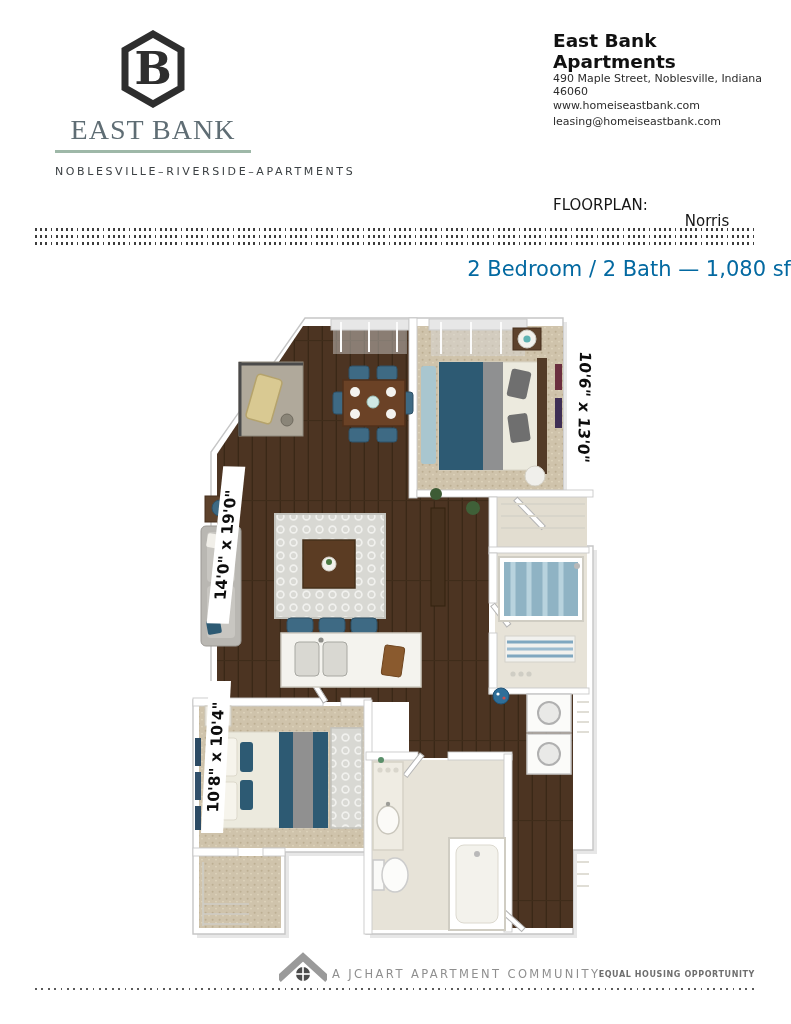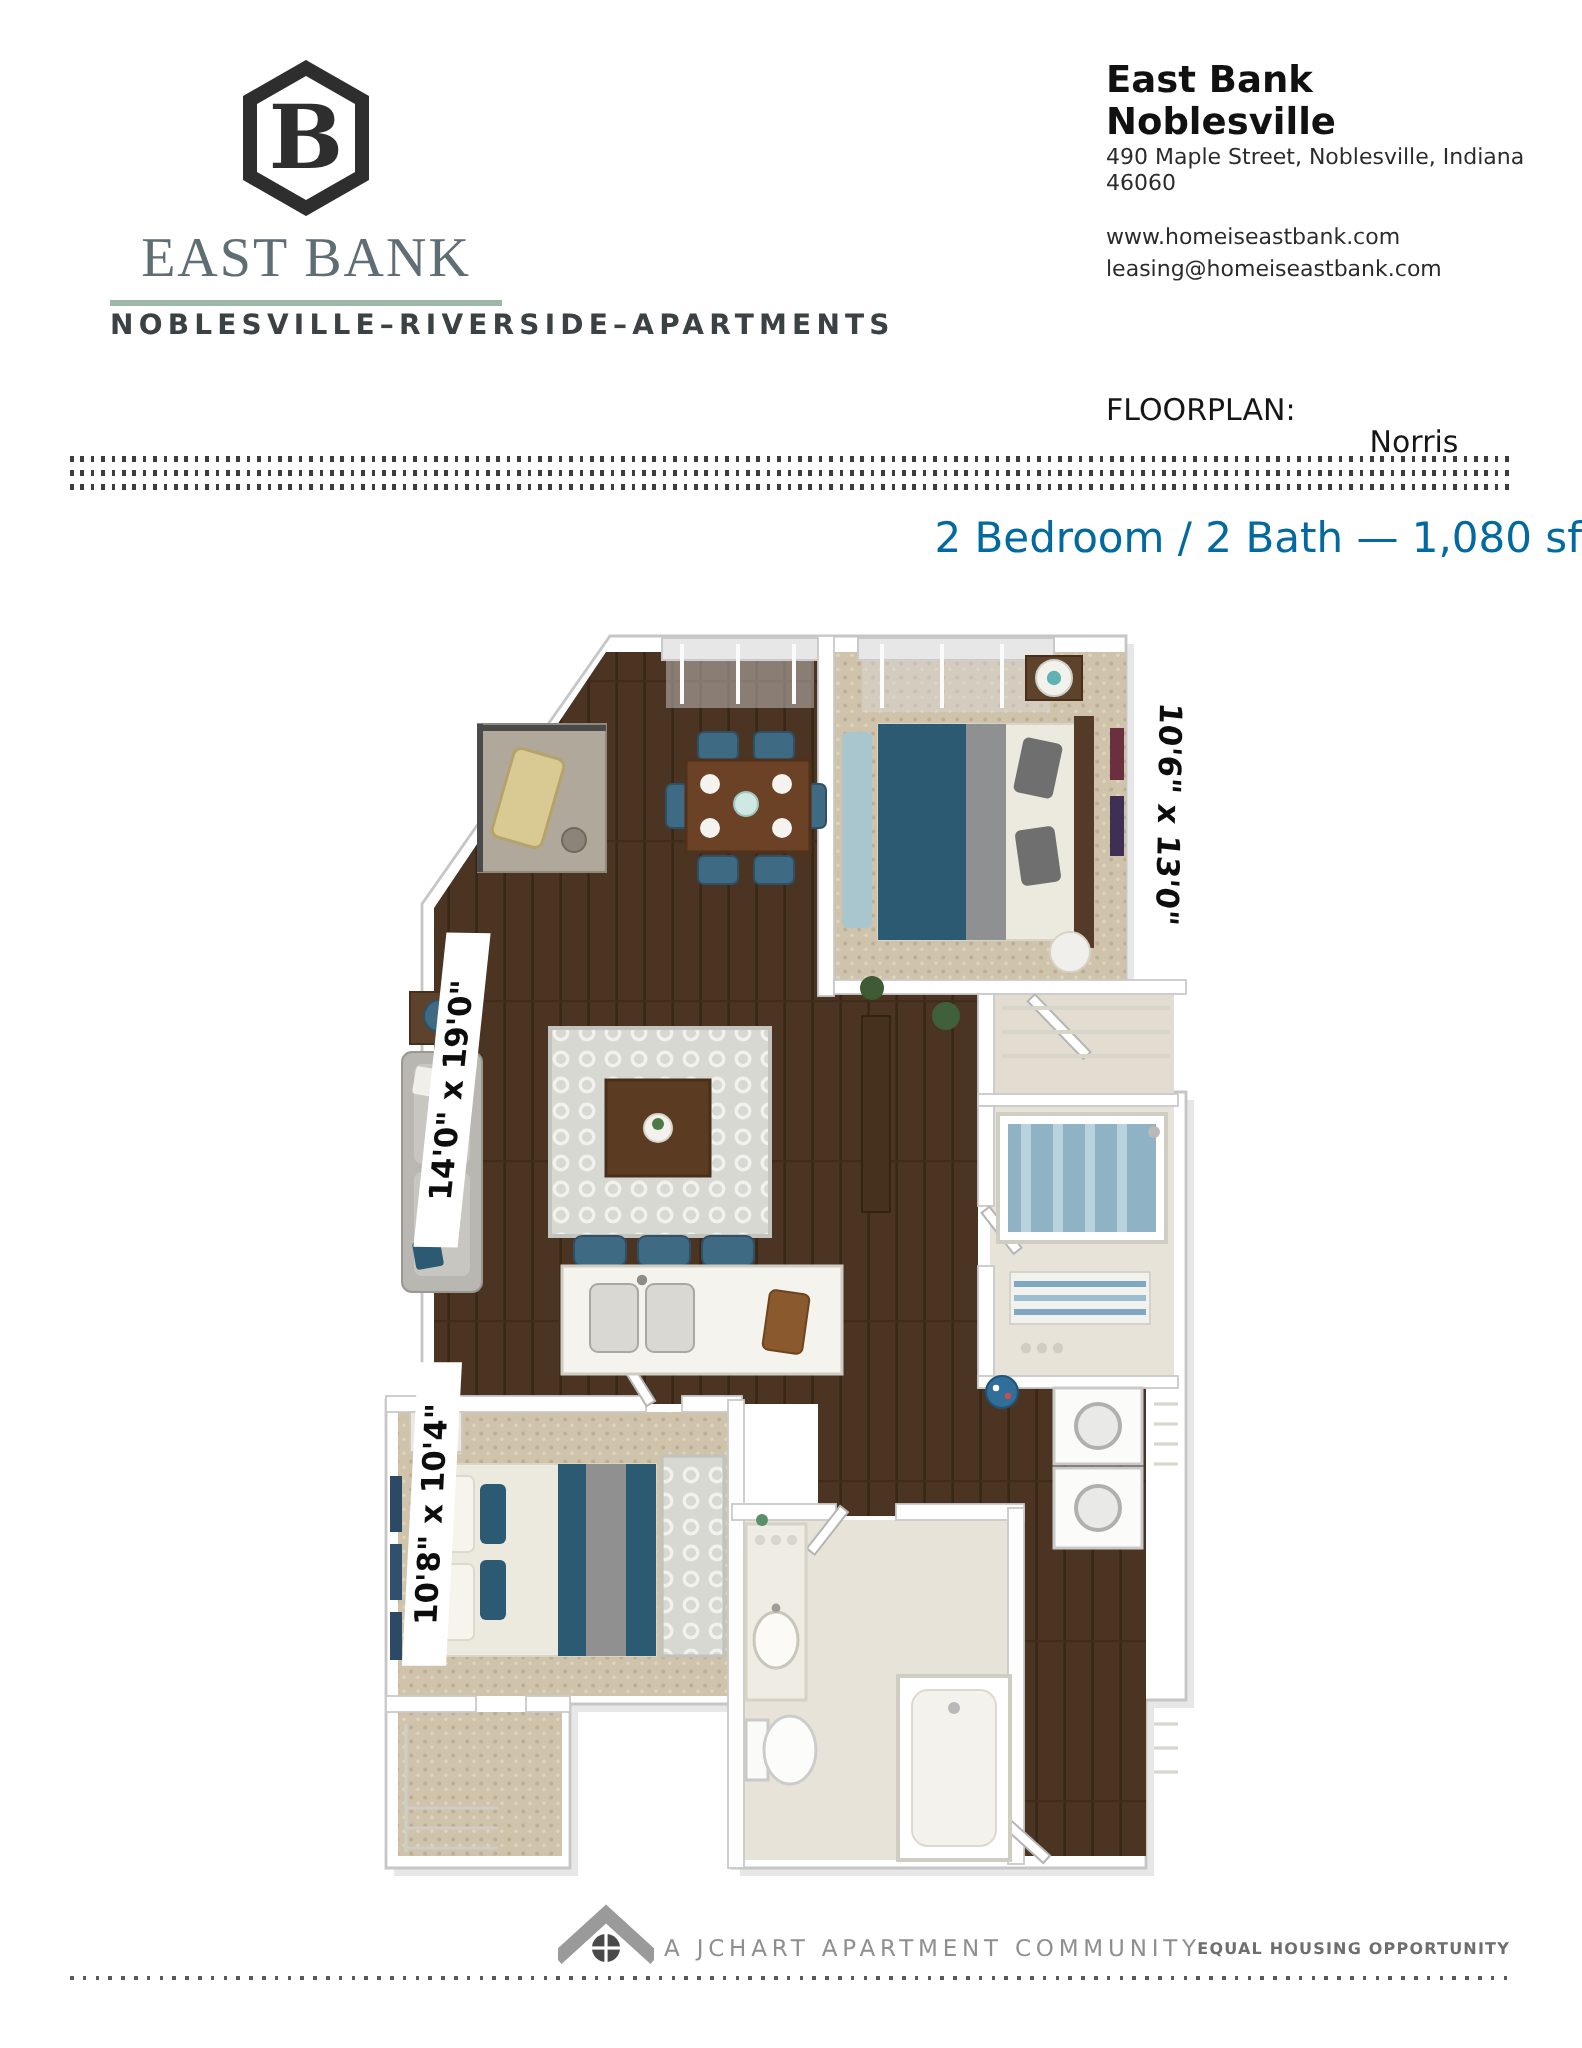--- a/index.html
+++ b/index.html
@@ -11,28 +11,28 @@
   
   .logo-block{position:absolute;left:55px;top:30px;width:196px;text-align:center;}
   .logo-mark{display:block;margin:0 auto 8px auto;}
   .brand-name{
     font-family:"Liberation Serif","DejaVu Serif",serif;
     font-size:28px;letter-spacing:1px;color:#5f6d74;white-space:nowrap;
     font-weight:400;line-height:1;
   }
   .brand-rule{height:3px;background:#9eb8a8;margin-top:6px;}
   .brand-tagline{
-    margin-top:2px;font-size:14px;font-weight:bold;letter-spacing:2.6px;
+    margin-top:12px;font-size:11px;font-weight:normal;letter-spacing:2.6px;
     color:#3c4144;white-space:nowrap;
   }
   
   .contact{position:absolute;left:553px;top:30px;width:220px;}
   .contact-title{font-size:18.5px;font-weight:600;color:#111;}
   .contact-address{font-size:11px;color:#2b2b2b;}
-  .contact-links{margin-top:13px;font-size:11px;color:#2b2b2b;line-height:1.45;}
+  .contact-links{font-size:11px;color:#2b2b2b;line-height:1.45;}
   .floorplan-row{position:absolute;left:553px;top:196px;font-size:15px;color:#161616;display:flex;gap:37px;}
   .floorplan-name{color:#161616;margin-top:16px;}
   
   .sep-top{position:absolute;left:35px;top:228px;width:722px;}
   .dotrow{height:3px;margin-bottom:4px;
     background:repeating-linear-gradient(90deg,#3d3d3d 0 1.8px,transparent 1.8px 5.2px);}
   .sep-bottom{position:absolute;left:35px;top:988px;width:722px;height:2.4px;
     background:repeating-linear-gradient(90deg,#5a5a5a 0 1.8px,transparent 1.8px 6.4px);}
   
   .plan-title{position:absolute;left:0;right:0;top:257px;text-align:right;
@@ -62,21 +62,21 @@
     <svg class="logo-mark" width="68" height="78" viewBox="0 0 68 78">
       <polygon points="34,4 62,20 62,58 34,74 6,58 6,20" fill="none" stroke="#2e2e2e" stroke-width="7"></polygon>
       <text x="34" y="54" text-anchor="middle" font-family="'DejaVu Serif','Liberation Serif',serif" font-size="44" font-weight="bold" fill="#2e2e2e">B</text>
     </svg>
     <div class="brand-name">EAST BANK</div>
     <div class="brand-rule"></div>
     <div class="brand-tagline">NOBLESVILLE–RIVERSIDE–APARTMENTS</div>
   </div>
 
   <div class="contact">
-    <div class="contact-title">East Bank Noblesville</div>
+    <div class="contact-title">East Bank Apartments</div>
     <div class="contact-address">490 Maple Street, Noblesville, Indiana 46060</div>
     <div class="contact-links">
       <div>www.homeiseastbank.com</div>
       <div>leasing@homeiseastbank.com</div>
     </div>
   </div>
 
   <div class="floorplan-row">
     <span>FLOORPLAN:</span>
     <span class="floorplan-name">Norris</span>

